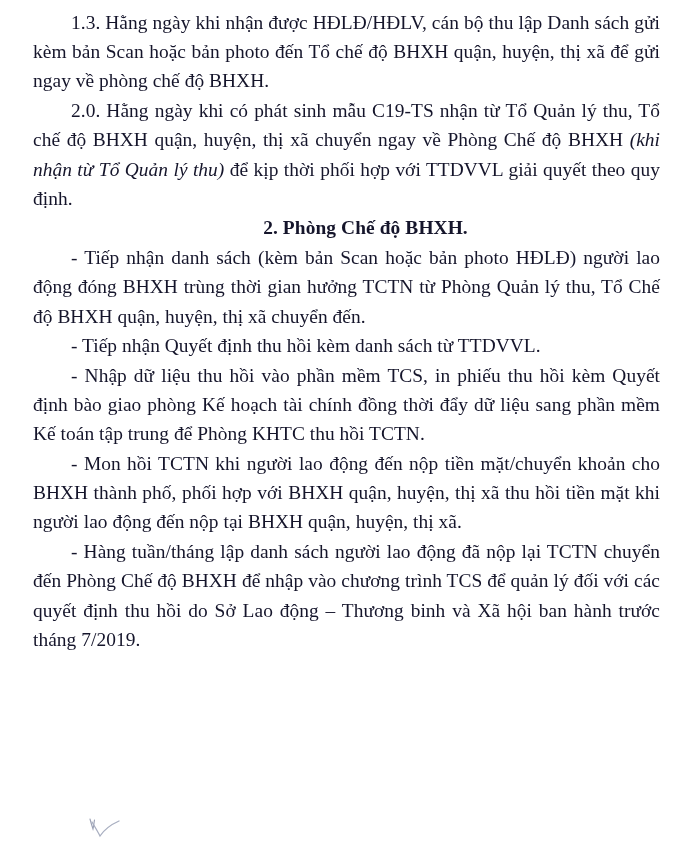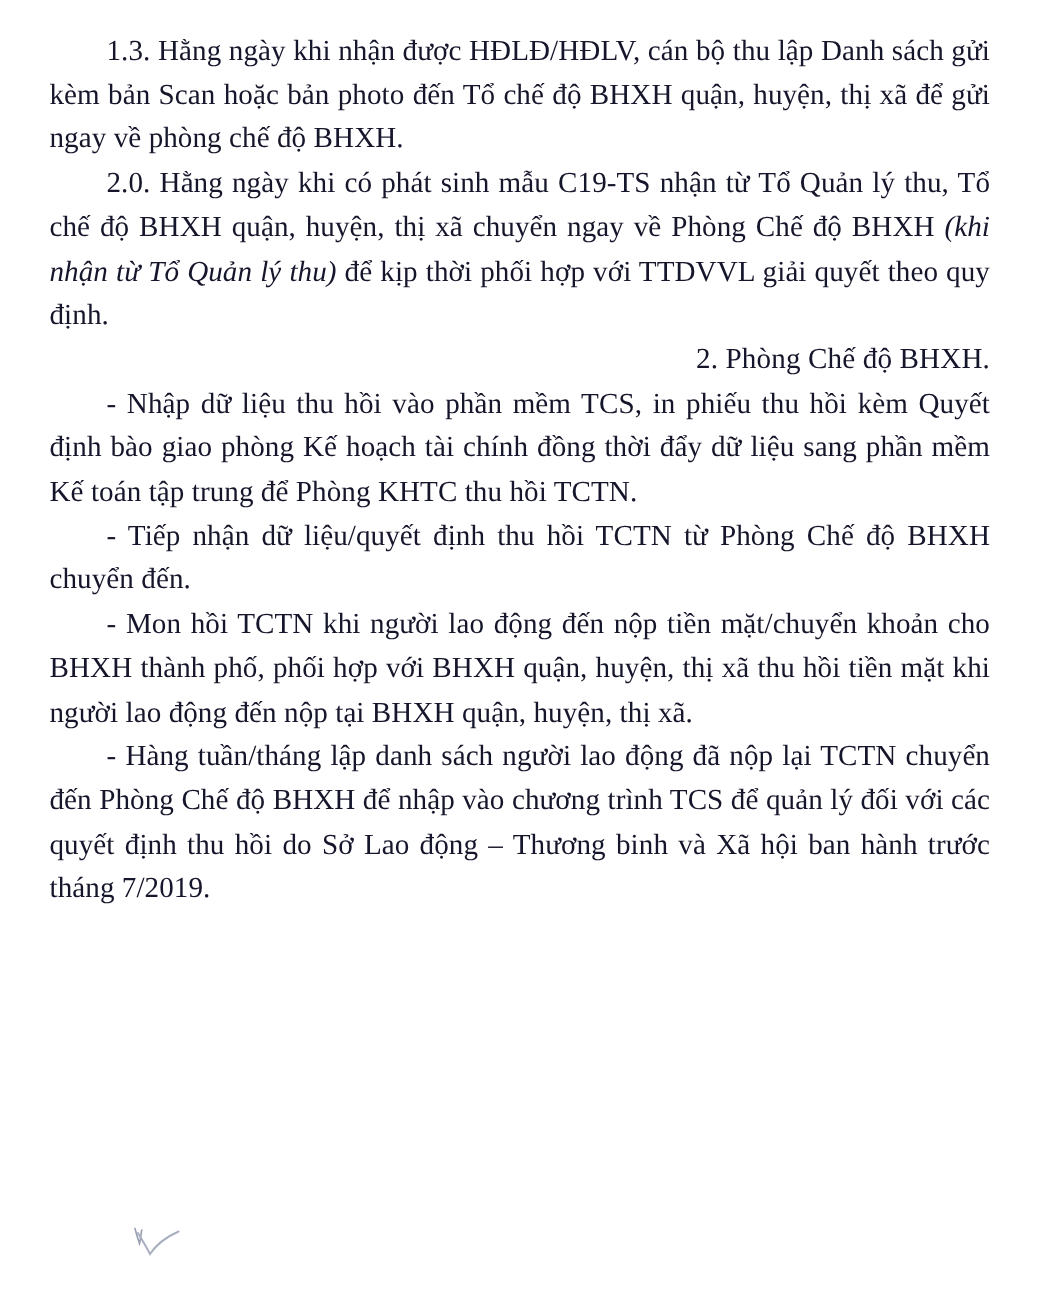--- a/index.html
+++ b/index.html
@@ -14,39 +14,39 @@
     overflow: hidden;
     font-family: "Liberation Serif", "DejaVu Serif", serif;
     color: #15152b;
   }
   .page {
     position: relative;
     width: 694px;
     height: 768px;
     background: #ffffff;
     box-sizing: border-box;
-    padding: 20px 34px 0 33px;
+    padding: 8px 34px 0 33px;
   }
   .doc-body {
     font-size: 19.4px;
     line-height: 29.2px;
     text-align: justify;
     text-justify: inter-word;
     letter-spacing: 0.05px;
   }
   p.para {
     margin: 0 0 0.5px 0;
     text-indent: 38px;
     text-align: justify;
   }
   p.heading {
     margin: 0 0 0.5px 0;
     text-indent: 38px;
-    font-weight: normal;
-    text-align: right;
+    font-weight: bold;
+    text-align: center;
     letter-spacing: 0.1px;
   }
   .ital {
     font-style: italic;
   }
   
   .pen-mark {
     position: absolute;
     left: 88px;
     top: 816px;
@@ -64,28 +64,29 @@
 
 <div class="page">
   <div class="doc-body">
 
     <p class="para">1.3. Hằng ngày khi nhận được HĐLĐ/HĐLV, cán bộ thu lập Danh sách gửi kèm bản Scan hoặc bản photo đến Tổ chế độ BHXH quận, huyện, thị xã để gửi ngay về phòng chế độ BHXH.</p>
 
     <p class="para"><span>2.0. Hằng ngày khi có phát sinh mẫu C19-TS nhận từ Tổ Quản lý thu, Tổ chế độ BHXH quận, huyện, thị xã chuyển ngay về Phòng Chế độ BHXH </span><span class="ital">(khi nhận từ Tổ Quản lý thu)</span><span> để kịp thời phối hợp với TTDVVL giải quyết theo quy định.</span></p>
 
     <p class="heading">2. Phòng Chế độ BHXH.</p>
 
+    <p class="para">- Tiếp nhận danh sách (kèm bản Scan hoặc bản photo HĐLĐ) người lao động đóng BHXH trùng thời gian hưởng TCTN từ Phòng Quản lý thu, Tổ Chế độ BHXH quận, huyện, thị xã chuyển đến.</p>
 
 
 
+    <p class="para">- Tiếp nhận Quyết định thu hồi kèm danh sách từ TTDVVL.</p>
 
     <p class="para">- Nhập dữ liệu thu hồi vào phần mềm TCS, in phiếu thu hồi kèm Quyết định bào giao phòng Kế hoạch tài chính đồng thời đẩy dữ liệu sang phần mềm Kế toán tập trung để Phòng KHTC thu hồi TCTN.</p>
 
 
-    <p class="para">- Tiếp nhận dữ liệu/quyết định thu hồi TCTN từ Phòng Chế độ BHXH chuyển đến.</p>
 
     <p class="para">- Mon hồi TCTN khi người lao động đến nộp tiền mặt/chuyển khoản cho BHXH thành phố, phối hợp với BHXH quận, huyện, thị xã thu hồi tiền mặt khi người lao động đến nộp tại BHXH quận, huyện, thị xã.</p>
 
     <p class="para">- Hàng tuần/tháng lập danh sách người lao động đã nộp lại TCTN chuyển đến Phòng Chế độ BHXH để nhập vào chương trình TCS để quản lý đối với các quyết định thu hồi do Sở Lao động – Thương binh và Xã hội ban hành trước tháng 7/2019.</p>
 
   </div>
 
   <div class="pen-mark">
     <svg width="40" height="22" viewBox="0 0 40 22" fill="none">
       <path d="M2 3 C3 7, 4 10, 5 13 C6 9, 6 6, 6.5 4" stroke="#9aa0b4" stroke-width="1.1" stroke-linecap="round" fill="none"></path>

